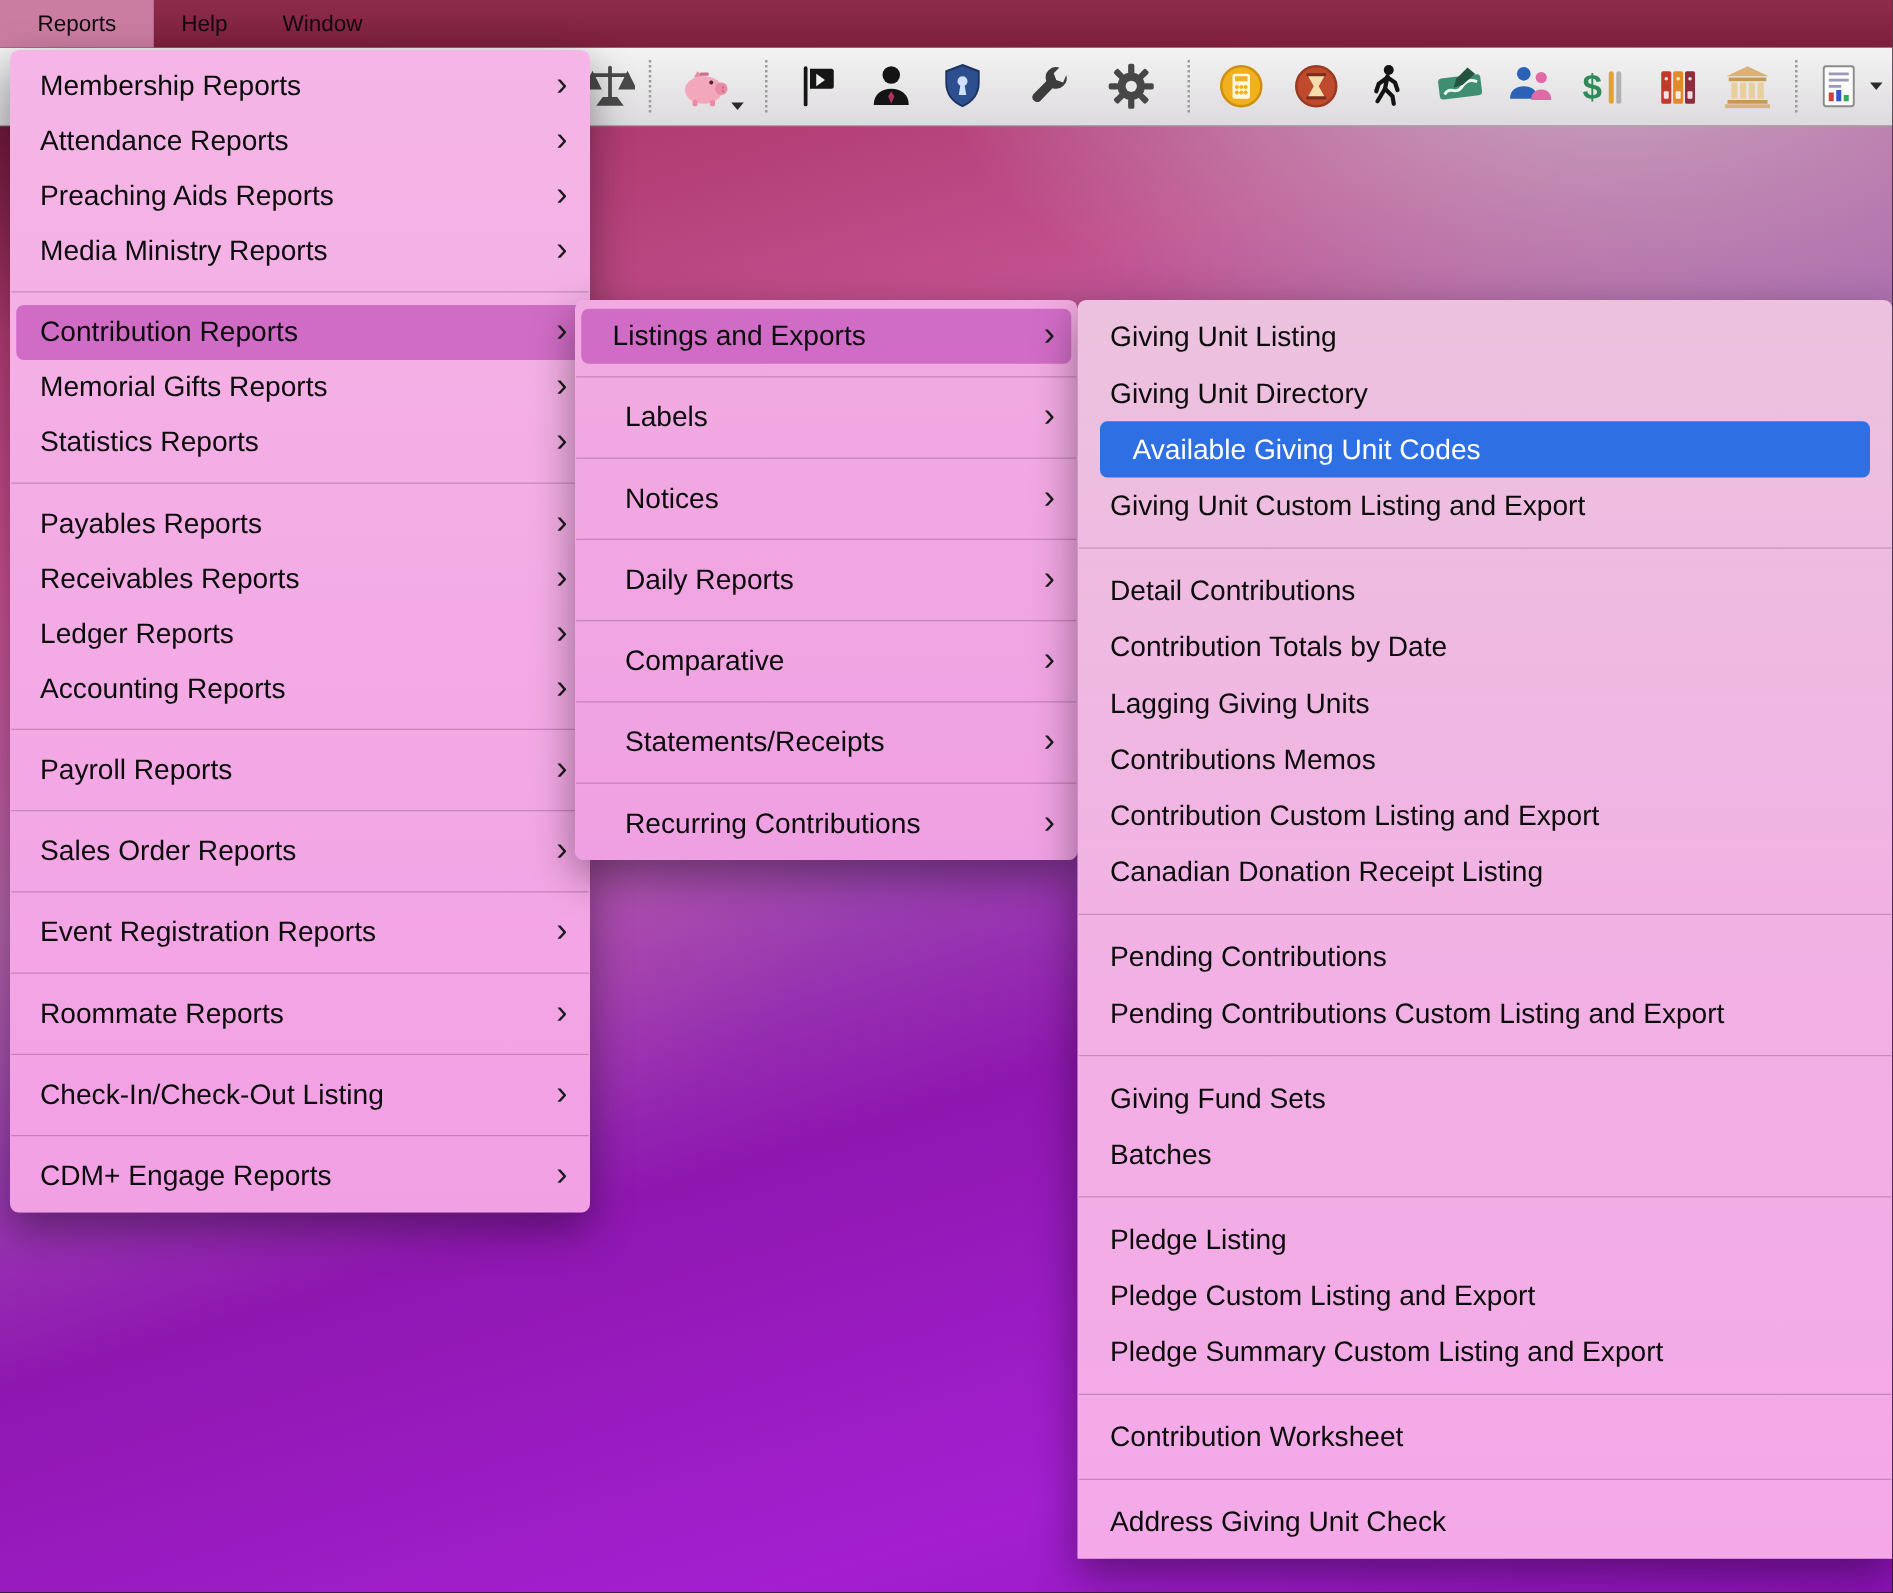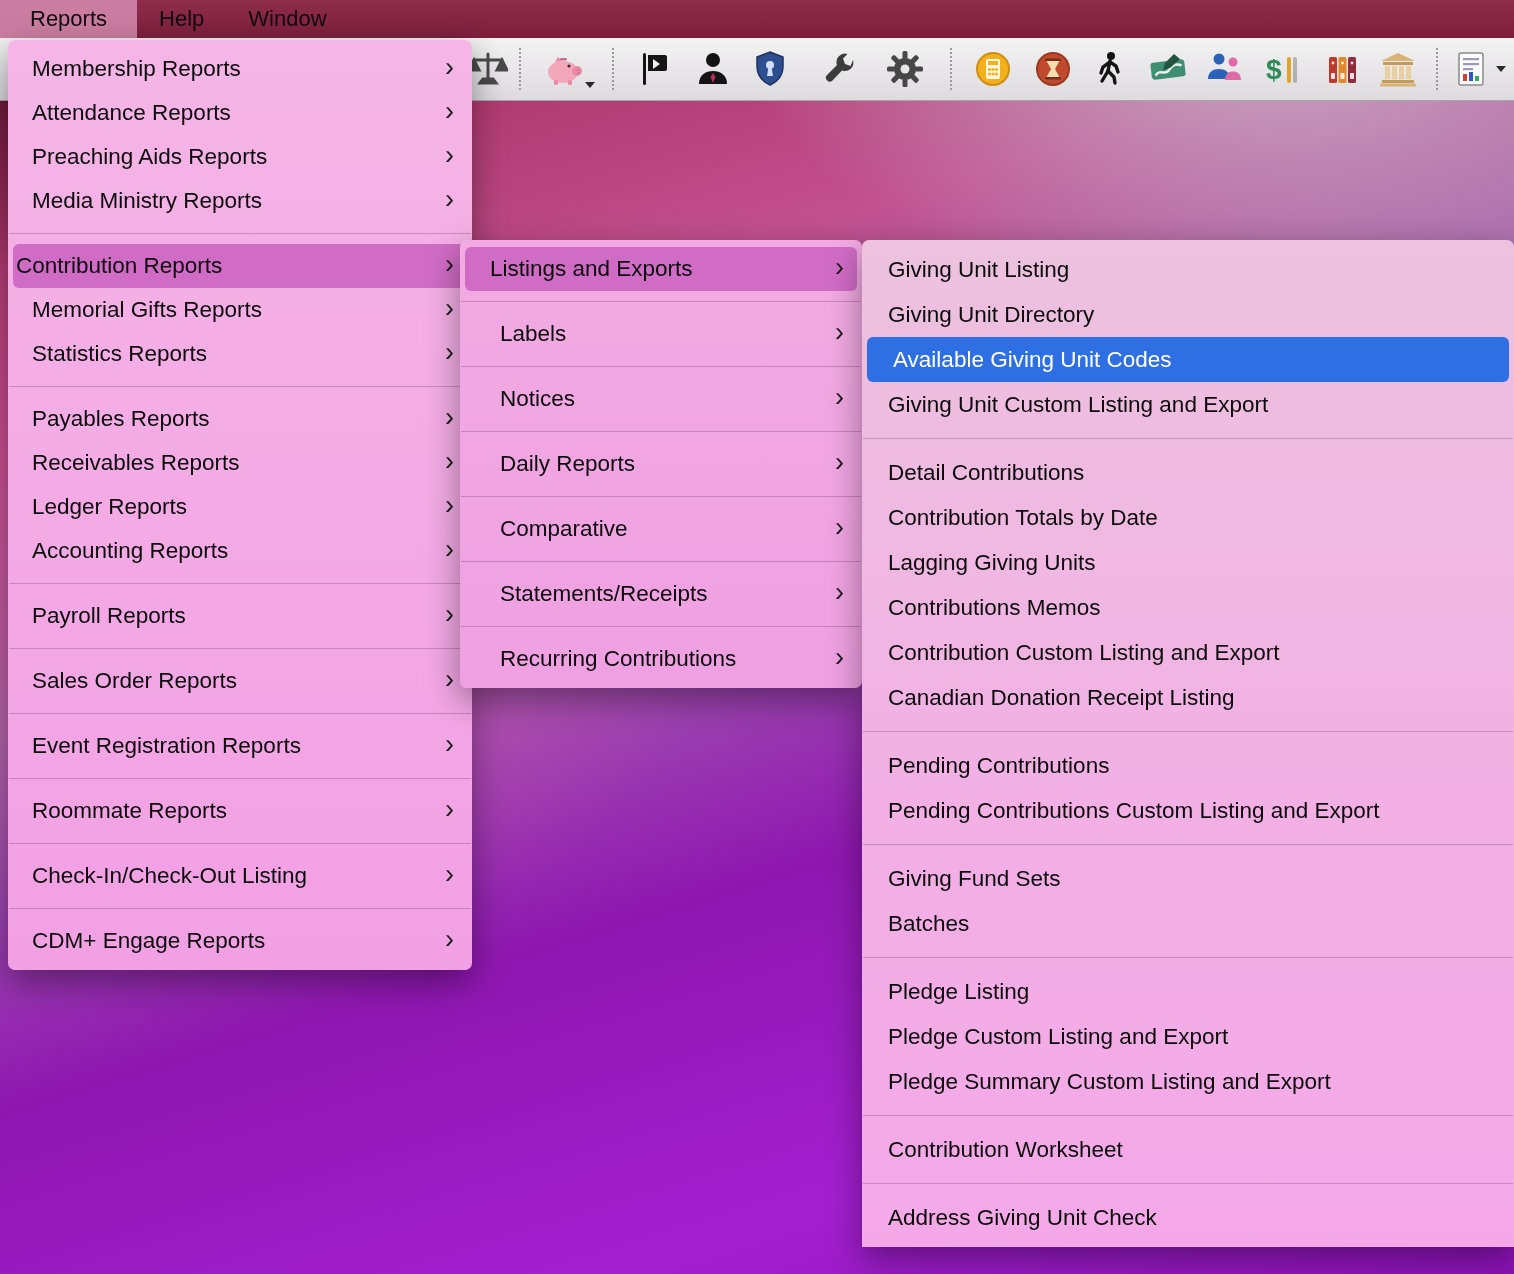--- a/index.html
+++ b/index.html
@@ -10,21 +10,21 @@
     background:
       radial-gradient(900px 520px at 84% 0%, rgba(197,185,206,.95), rgba(197,185,206,0) 60%),
       radial-gradient(720px 430px at 0% 0%, rgba(74,12,34,.92), rgba(74,12,34,0) 62%),
       radial-gradient(820px 620px at 14% 46%, rgba(226,82,162,.55), rgba(226,82,162,0) 62%),
       linear-gradient(163deg,#9c2250 0%,#c2508e 27%,#a86cb0 42%,#8f17b0 64%,#a31fd0 84%,#8d12b8 100%);
   }
 
   
   .menubar{position:absolute;top:0;left:0;width:100%;height:38px;display:flex;align-items:stretch;
     background:linear-gradient(180deg,#8e2c4b,#7c1f3d);z-index:30;}
-  .mb-item{display:flex;align-items:center;padding:0 22px;font-size:22px;color:#120a0e;cursor:default;}
+  .mb-item{display:flex;align-items:center;padding:0 22px;font-size:18px;color:#120a0e;cursor:default;}
   .mb-item.first{padding:0 30px;}
   .mb-item.open{background:#cb7da1;}
 
   
   .toolbar{position:absolute;top:38px;left:0;width:100%;height:62px;
     background:linear-gradient(180deg,#f4f3f4,#dddbdd);border-bottom:1px solid #a6a6a6;z-index:10;}
   .ticon{position:absolute;top:11px;width:40px;height:40px;}
   .ticon svg{width:100%;height:100%;display:block;}
   .tsep{position:absolute;top:10px;height:42px;border-left:2px dotted #9b9b9b;}
   .caret{position:absolute;width:0;height:0;border-left:5px solid transparent;border-right:5px solid transparent;border-top:6px solid #2a2a2a;}
@@ -34,23 +34,23 @@
   #reports-menu{left:8px;top:40px;width:464px;background:linear-gradient(180deg,#f5b5e6,#f2a0e4);}
   #contribution-submenu{left:460px;top:240px;width:402px;background:linear-gradient(180deg,#f2abe2,#efa0e2);}
   #listings-submenu{left:862px;top:240px;width:652px;border-bottom-left-radius:0;border-bottom-right-radius:0;
     background:linear-gradient(180deg,#ecc2de 0%,#f2b0e4 55%,#f4a8e8 100%);}
 
   .row{height:44px;display:flex;align-items:center;padding:0 18px 0 24px;font-size:22.5px;color:#0c0c0c;cursor:default;}
   #listings-submenu .row{height:45px;padding-left:26px;}
   #contribution-submenu .row{padding-left:40px;}
   .row .lbl{flex:1;white-space:nowrap;overflow:hidden;}
   .row .chev{font-size:27px;line-height:1;color:#1a1a1a;font-weight:500;transform:translateY(-2px);}
-  .row.hl-pink{background:#d16cc6;border-radius:6px;margin:0 5px;padding-left:3px;padding-right:13px;}
+  .row.hl-pink{background:#d16cc6;border-radius:6px;margin:0 5px;padding-left:19px;padding-right:13px;}
   #contribution-submenu .row.hl-pink{padding-left:25px;gap:24px;}
-  .row.hl-blue{background:#2f6fe4;border-radius:6px;margin:0 5px;padding-left:21px;color:#ffffff;}
+  .row.hl-blue{background:#2f6fe4;border-radius:6px;margin:0 18px;padding-left:21px;color:#ffffff;}
   .sep{height:1px;margin:10px 1px;background:rgba(45,10,45,.22);}
   #listings-submenu .sep{margin:11px 1px;}
 </style>
 </head>
 <body>
 
 <div class="screen">
 
   <div class="toolbar">
     <div class="ticon" style="left:468px">

